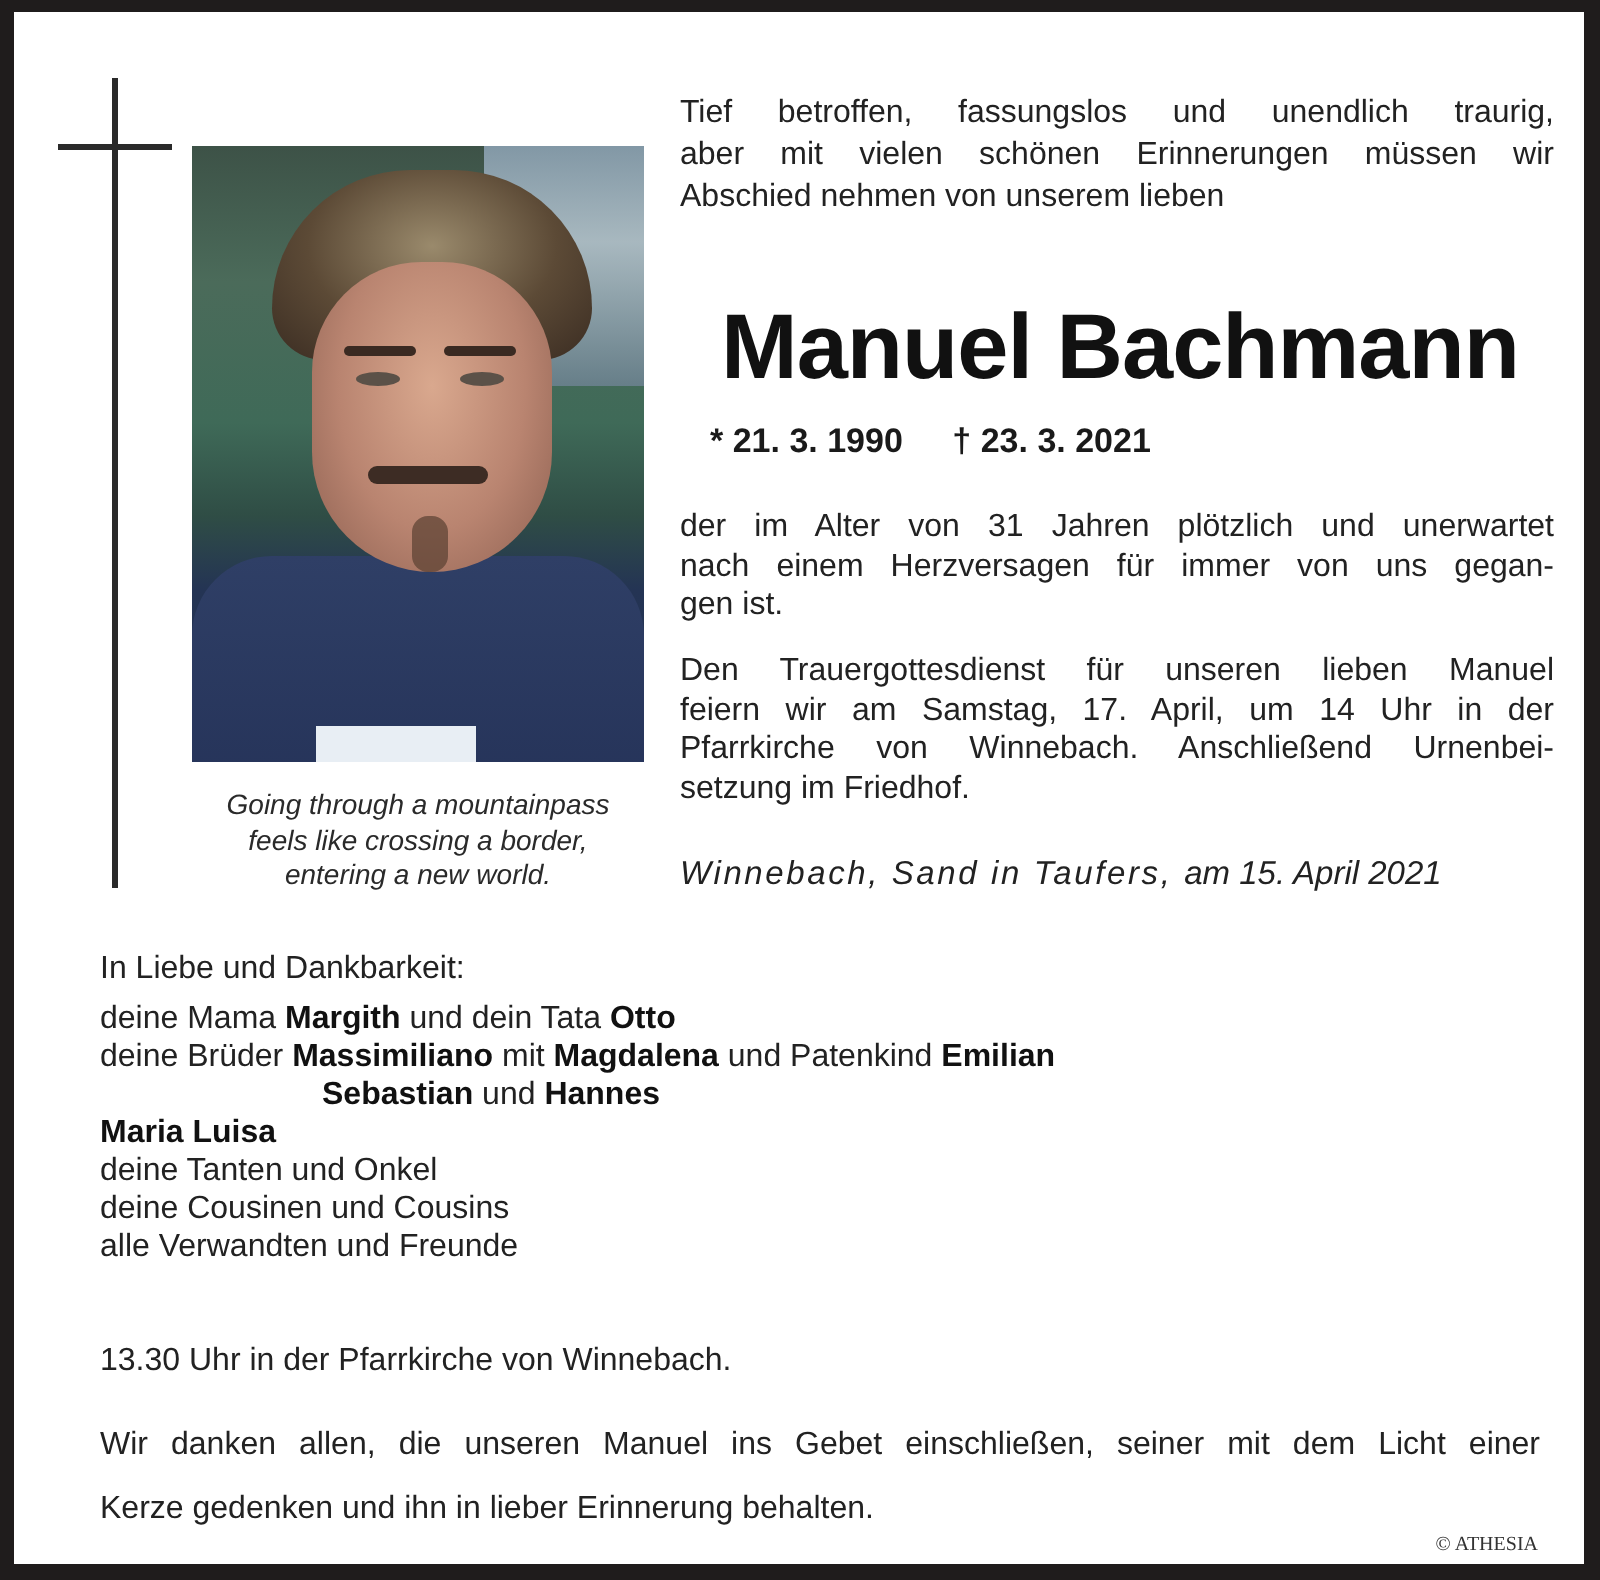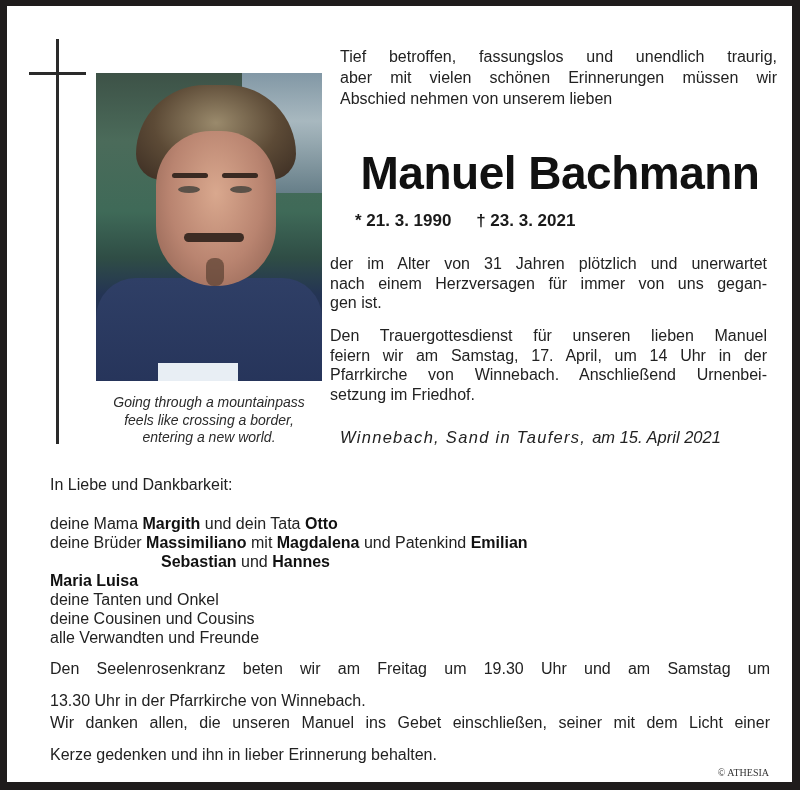--- a/index.html
+++ b/index.html
@@ -47,39 +47,39 @@
     position: absolute; left: 338px; top: 140px; width: 430px;
     font-size: 46px; font-weight: bold; text-align: center; color: #111; letter-spacing: -0.5px;
   }
   .dates {
     position: absolute; left: 338px; top: 205px; width: 430px;
     font-size: 17px; font-weight: bold; color: #1a1a1a;
   }
   .dates span { margin: 0 10px; }
 
   .para {
-    position: absolute; left: 323px; width: 437px;
+    position: absolute; left: 333px; width: 437px;
     font-size: 16px; line-height: 19.5px; color: #222;
   }
   .para .line { display: block; text-align: justify; text-align-last: justify; }
   .para .line.last { text-align-last: left; }
   .para1 { top: 248px; }
   .para2 { top: 320px; }
 
   .place {
     position: absolute; left: 333px; top: 422px; width: 437px;
     font-size: 16.5px; color: #222; letter-spacing: 1.3px; white-space: nowrap; font-style: italic;
   }
   .place .tight { letter-spacing: 0; }
 
   .family {
     position: absolute; left: 43px; top: 469px; width: 720px;
     font-size: 16px; line-height: 19px; color: #222;
   }
-  .family .head { margin-bottom: 20px; }
+  .family .head { margin-bottom: 6px; }
   .family b { font-weight: bold; color: #111; }
   .family .indent { padding-left: 111px; }
 
   .bottom {
     position: absolute; left: 43px; width: 720px;
     font-size: 16px; line-height: 20px; color: #222;
   }
   .bottom .line { display: block; text-align: justify; text-align-last: justify; }
   .bottom .line.last { text-align-last: left; margin-top: 12px; }
   .bottom1 { top: 653px; }
@@ -154,21 +154,20 @@
     <div><span>deine Mama </span><b>Margith</b><span> und dein Tata </span><b>Otto</b></div>
     <div><span>deine Brüder </span><b>Massimiliano</b><span> mit </span><b>Magdalena</b><span> und Patenkind </span><b>Emilian</b></div>
     <div class="indent"><b>Sebastian</b><span> und </span><b>Hannes</b></div>
     <div><b>Maria Luisa</b></div>
     <div>deine Tanten und Onkel</div>
     <div>deine Cousinen und Cousins</div>
     <div>alle Verwandten und Freunde</div>
   </div>
 
   <div class="bottom bottom1">
-    <span class="line">Den Seelenrosenkranz beten wir am Freitag um 19.30 Uhr und am Samstag um</span>
     <span class="line last">13.30 Uhr in der Pfarrkirche von Winnebach.</span>
   </div>
 
   <div class="bottom bottom2">
     <span class="line">Wir danken allen, die unseren Manuel ins Gebet einschließen, seiner mit dem Licht einer</span>
     <span class="line last">Kerze gedenken und ihn in lieber Erinnerung behalten.</span>
   </div>
 
   <div class="copyright">© ATHESIA</div>
 </div>

